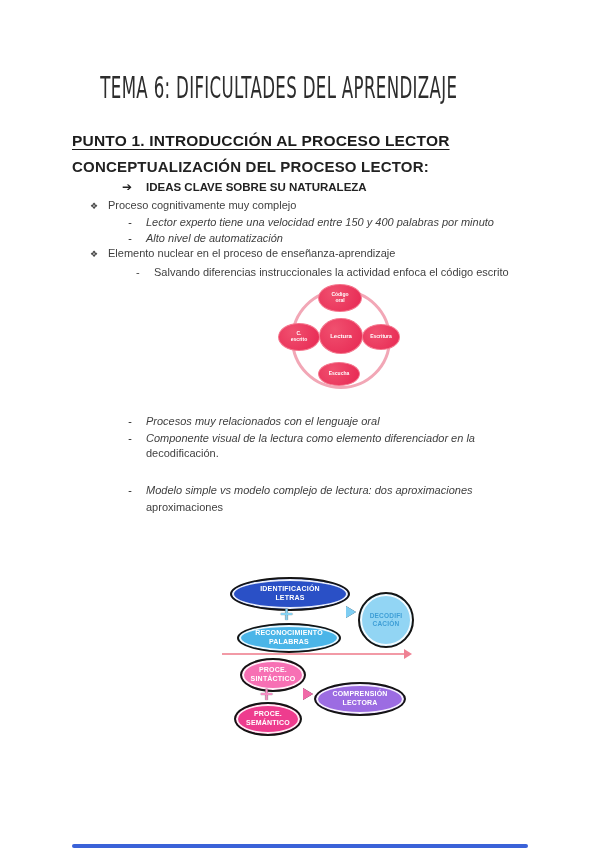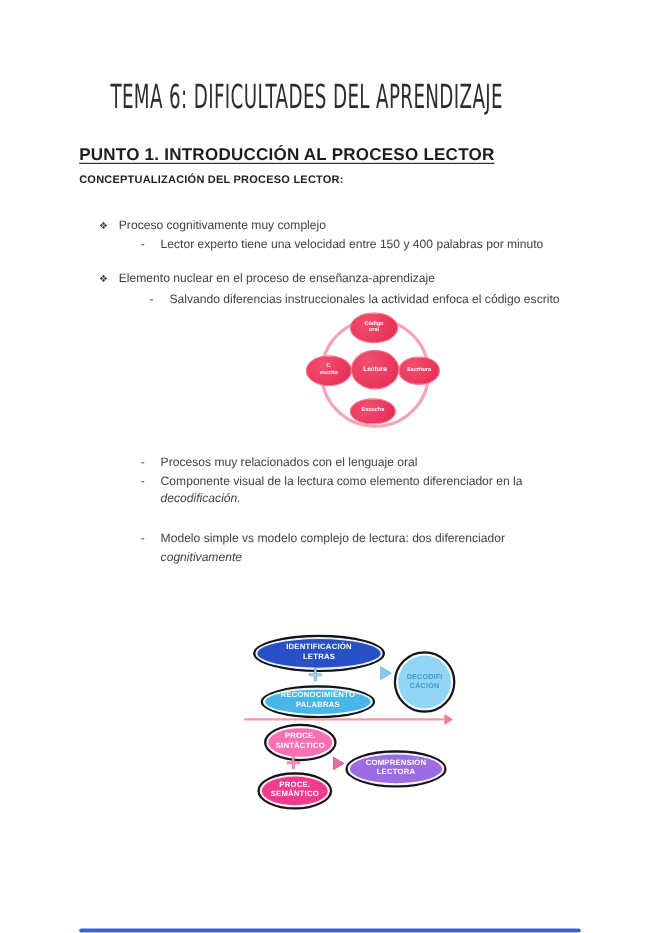--- a/index.html
+++ b/index.html
@@ -7,29 +7,29 @@
         font-family:"Liberation Sans",sans-serif;color:#3c3c3c;}
 
   
   .title{position:absolute;top:68px;left:0;width:516px;text-align:center;margin:0;}
   .title-inner{display:inline-block;font-family:"DejaVu Sans",sans-serif;font-size:26px;
         font-weight:500;color:#2d2d2d;transform:scale(0.64,1.16);transform-origin:center;
         letter-spacing:0.5px;white-space:nowrap;}
 
   .punto{position:absolute;top:132px;left:72px;margin:0;font-size:15.5px;font-weight:bold;
         color:#1c1c1c;text-decoration:underline;text-underline-offset:3px;letter-spacing:0.2px;}
-  .concept{position:absolute;top:158px;left:72px;margin:0;font-size:10px;font-weight:bold;
+  .concept{position:absolute;top:158px;left:72px;margin:0;font-size:15px;font-weight:bold;
         color:#222;letter-spacing:0.2px;}
 
   .line{position:absolute;white-space:nowrap;font-size:11px;line-height:14px;color:#3f3f3f;}
   .line .m{display:inline-block;}
   .l1{left:90px;}  .l1 .m{width:18px;font-size:9px;color:#474747;font-family:"DejaVu Sans",sans-serif;}
-  .l2{left:128px;} .l2 .m{width:18px;}
+  .l2{left:128px;font-style:italic;} .l2 .m{width:18px;}
   .l2b{left:136px;}.l2b .m{width:18px;}
-  .lc{left:146px;font-style:italic;}
+  .lc{left:146px;}
   .lh{left:122px;font-weight:bold;color:#222;font-size:11.5px;}
   .lh .m{width:24px;font-size:12px;font-family:"DejaVu Sans",sans-serif;}
 
   
   .cycle{position:absolute;left:270px;top:280px;width:140px;height:115px;}
   .ring{position:absolute;left:21px;top:9px;width:94px;height:94px;border-radius:50%;
         border:3px solid #f2a7b6;}
   .c-ell{position:absolute;border-radius:50%;color:#fff;display:flex;flex-direction:column;
         align-items:center;justify-content:center;text-align:center;font-weight:bold;
         background:radial-gradient(circle at 35% 30%, #f0506f, #e72752);
@@ -73,26 +73,32 @@
 </head>
 <body>
 
 <div class="page">
 
   <h1 class="title"><span class="title-inner">TEMA 6:  DIFICULTADES DEL APRENDIZAJE</span></h1>
 
   <h2 class="punto">PUNTO 1. INTRODUCCIÓN AL PROCESO LECTOR</h2>
   <h3 class="concept">CONCEPTUALIZACIÓN DEL PROCESO LECTOR:</h3>
 
+  <div class="line lh" style="top:180px">
+    <span class="m">➔</span><span>IDEAS CLAVE SOBRE SU NATURALEZA</span>
+  </div>
 
   <div class="line l1" style="top:198px">
     <span class="m">❖</span><span>Proceso cognitivamente muy complejo</span>
   </div>
   <div class="line l2" style="top:215px">
     <span class="m">-</span><span>Lector experto tiene una velocidad entre 150 y 400 palabras por minuto</span>
+  </div>
+  <div class="line l2" style="top:231px">
+    <span class="m">-</span><span>Alto nivel de automatización</span>
   </div>
   <div class="line l2b" style="top:265px">
     <span class="m">-</span><span>Salvando diferencias instruccionales la actividad enfoca el código escrito</span>
   </div>
   <div class="line l1" style="top:246px">
     <span class="m">❖</span><span>Elemento nuclear en el proceso de enseñanza-aprendizaje</span>
   </div>
 
   <div class="cycle">
     <div class="ring"></div>
@@ -118,24 +124,24 @@
   <div class="line l2" style="top:431px">
     <span class="m">-</span><span>Componente visual de la lectura como elemento diferenciador en la</span>
   </div>
   <div class="line l2" style="top:414px">
     <span class="m">-</span><span>Procesos muy relacionados con el lenguaje oral</span>
   </div>
   <div class="line lc" style="top:446px">
     <span>decodificación.</span>
   </div>
   <div class="line l2" style="top:483px">
-    <span class="m">-</span><span>Modelo simple vs modelo complejo de lectura: dos diferenciador</span>
+    <span class="m">-</span><span>Modelo simple vs modelo complejo de lectura: dos aproximaciones</span>
   </div>
   <div class="line lc" style="top:500px">
-    <span>cognitivamente</span>
+    <span>aproximaciones</span>
   </div>
 
 
   <div class="proc">
     <div class="p-ell p-ident">
       <span>IDENTIFICACIÓN</span>
       <span>LETRAS</span>
     </div>
     <span class="plus plus1">+</span>
     <div class="p-ell p-recon">

